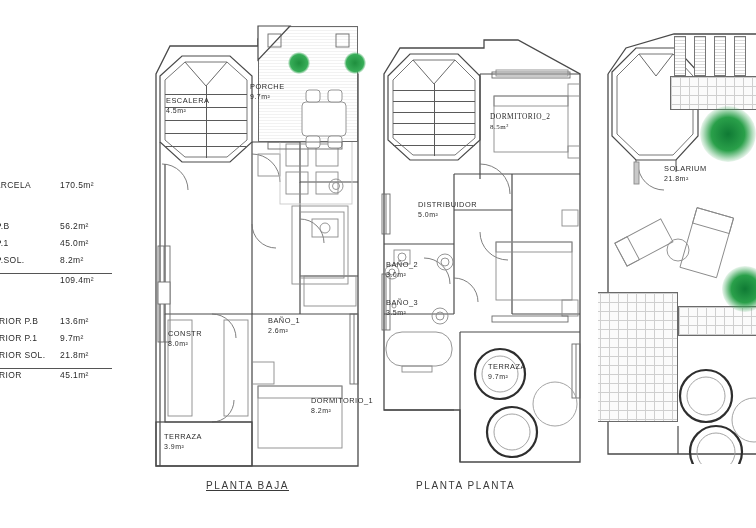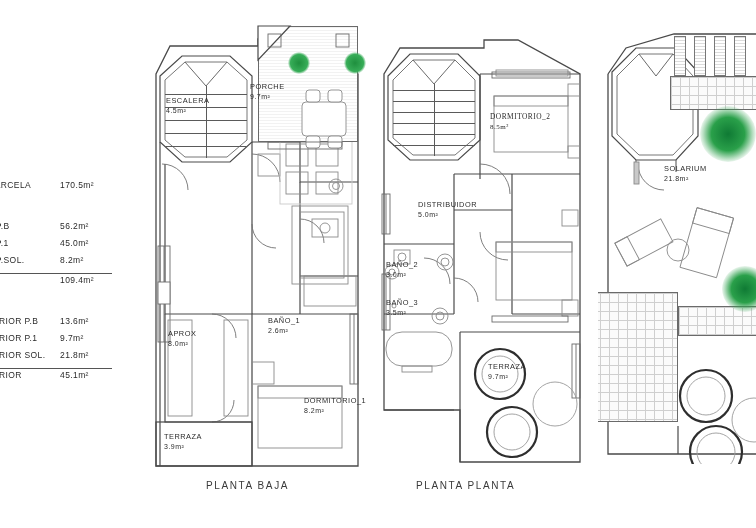--- a/index.html
+++ b/index.html
@@ -219,37 +219,37 @@
 
     <div class="rm" style="left:26px;top:82px;width:80px;">
       <span>ESCALERA</span><br>
       <span class="a">4.5m²</span>
     </div>
     <div class="rm" style="left:110px;top:68px;width:64px;">
       <span>PORCHE</span><br>
       <span class="a">9.7m²</span>
     </div>
     <div class="rm" style="left:28px;top:315px;width:80px;">
-      <span>APROX</span><br>
+      <span>CONSTR</span><br>
       <span class="a">8.0m²</span>
     </div>
     <div class="rm" style="left:128px;top:282px;width:64px;margin-top:20px;">
       <span>BAÑO_1</span><br>
       <span class="a">2.6m²</span>
     </div>
-    <div class="rm" style="left:118px;top:382px;width:96px;padding-left:46px;">
+    <div class="rm" style="left:125px;top:382px;width:96px;padding-left:46px;">
       <span>DORMITORIO_1</span><br>
       <span class="a">8.2m²</span>
     </div>
     <div class="rm" style="left:24px;top:418px;width:80px;">
       <span>TERRAZA</span><br>
       <span class="a">3.9m²</span>
     </div>
 
-    <div class="plan-title" style="left:66px;top:466px;">PLANTA  BAJA</div>
+    <div class="plan-title" style="left:66px;top:466px;text-decoration:underline;">PLANTA  BAJA</div>
   </div>
 
   <div class="plan" style="left:372px;top:14px;width:215px;height:450px;">
 
     <svg width="215" height="450">
       <g fill="none" stroke="#4a4a4a" stroke-width="1.3">
         <path d="M12,60 L12,396 L88,396 L88,448 L208,448 L208,170 L208,60 L146,26
                  L112,26 L112,34 L28,34 L12,60 Z"></path>
       </g>
 

